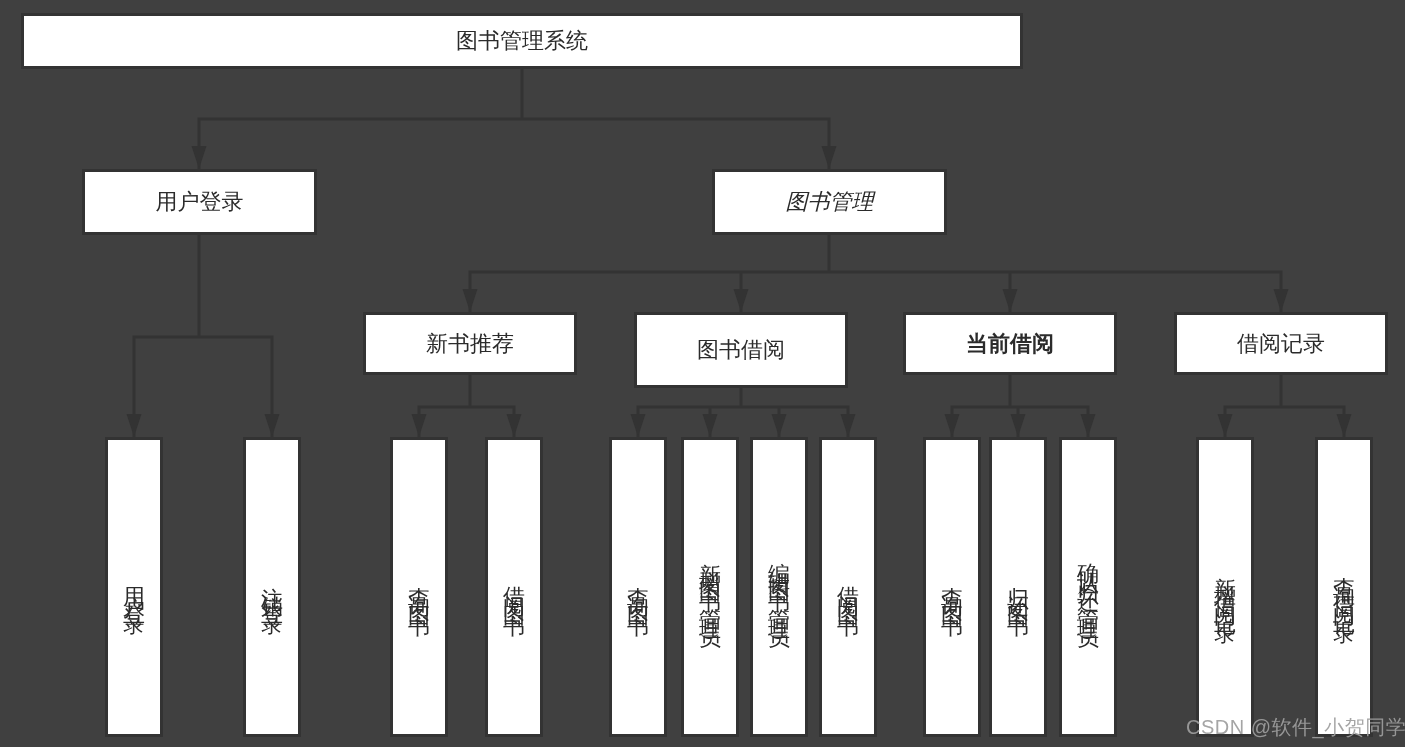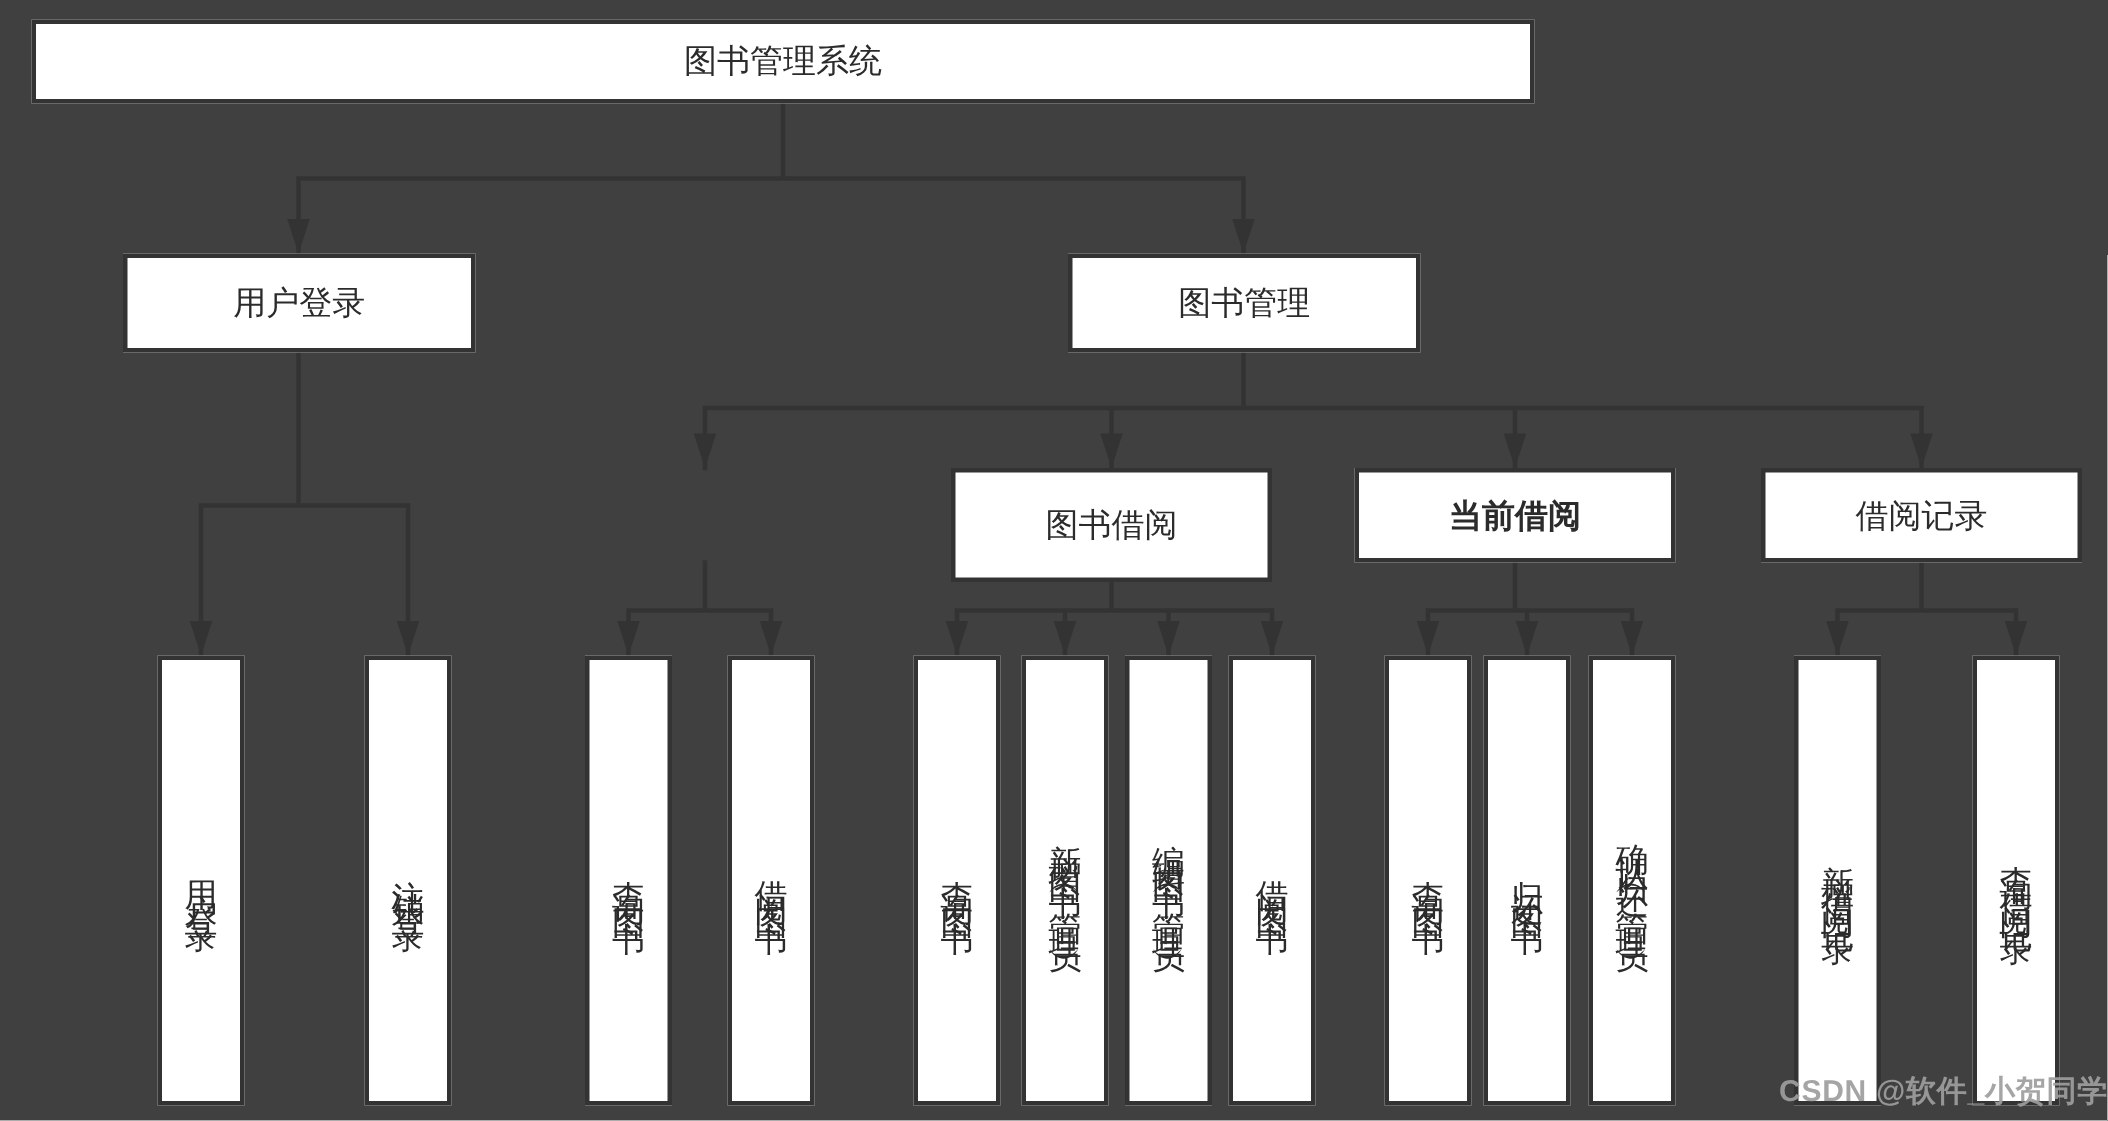--- a/index.html
+++ b/index.html
@@ -38,21 +38,20 @@
   .watermark {
     position: absolute;
     left: 1186px;
     top: 714px;
     font-size: 20px;
     color: #9e9e9e;
     opacity: 0.92;
     white-space: nowrap;
     z-index: 5;
     letter-spacing: 0.5px;
-    font-weight: bold;
   }
 </style>
 </head>
 <body>
 
 <div class="canvas">
 
   <svg class="edges" viewBox="0 0 1405 747">
     <g stroke="#333333" stroke-width="3" fill="none" stroke-linecap="square">
       <path d="M522 69 V119 M199 119 H829 M199 119 V169 M829 119 V169"></path>
@@ -86,24 +85,27 @@
     </g>
   </svg>
 
   <div class="node h" style="left:21px; top:13px; width:1002px; height:56px;">
     <span>图书管理系统</span>
   </div>
 
   <div class="node h" style="left:82px; top:169px; width:235px; height:66px;">
     <span>用户登录</span>
   </div>
-  <div class="node h" style="left:712px; top:169px; width:235px; height:66px;">
+  <div class="node h" style="left:712px; top:169px; width:235px; height:66px;font-style:italic;">
     <span>图书管理</span>
   </div>
 
+  <div class="node h" style="left:363px; top:312px; width:214px; height:63px;">
+    <span>新书推荐</span>
+  </div>
   <div class="node h" style="left:634px; top:312px; width:214px; height:76px;text-align:right;">
     <span>图书借阅</span>
   </div>
   <div class="node h" style="left:903px; top:312px; width:214px; height:63px;font-weight:bold;">
     <span>当前借阅</span>
   </div>
   <div class="node h" style="left:1174px; top:312px; width:214px; height:63px;">
     <span>借阅记录</span>
   </div>
 

